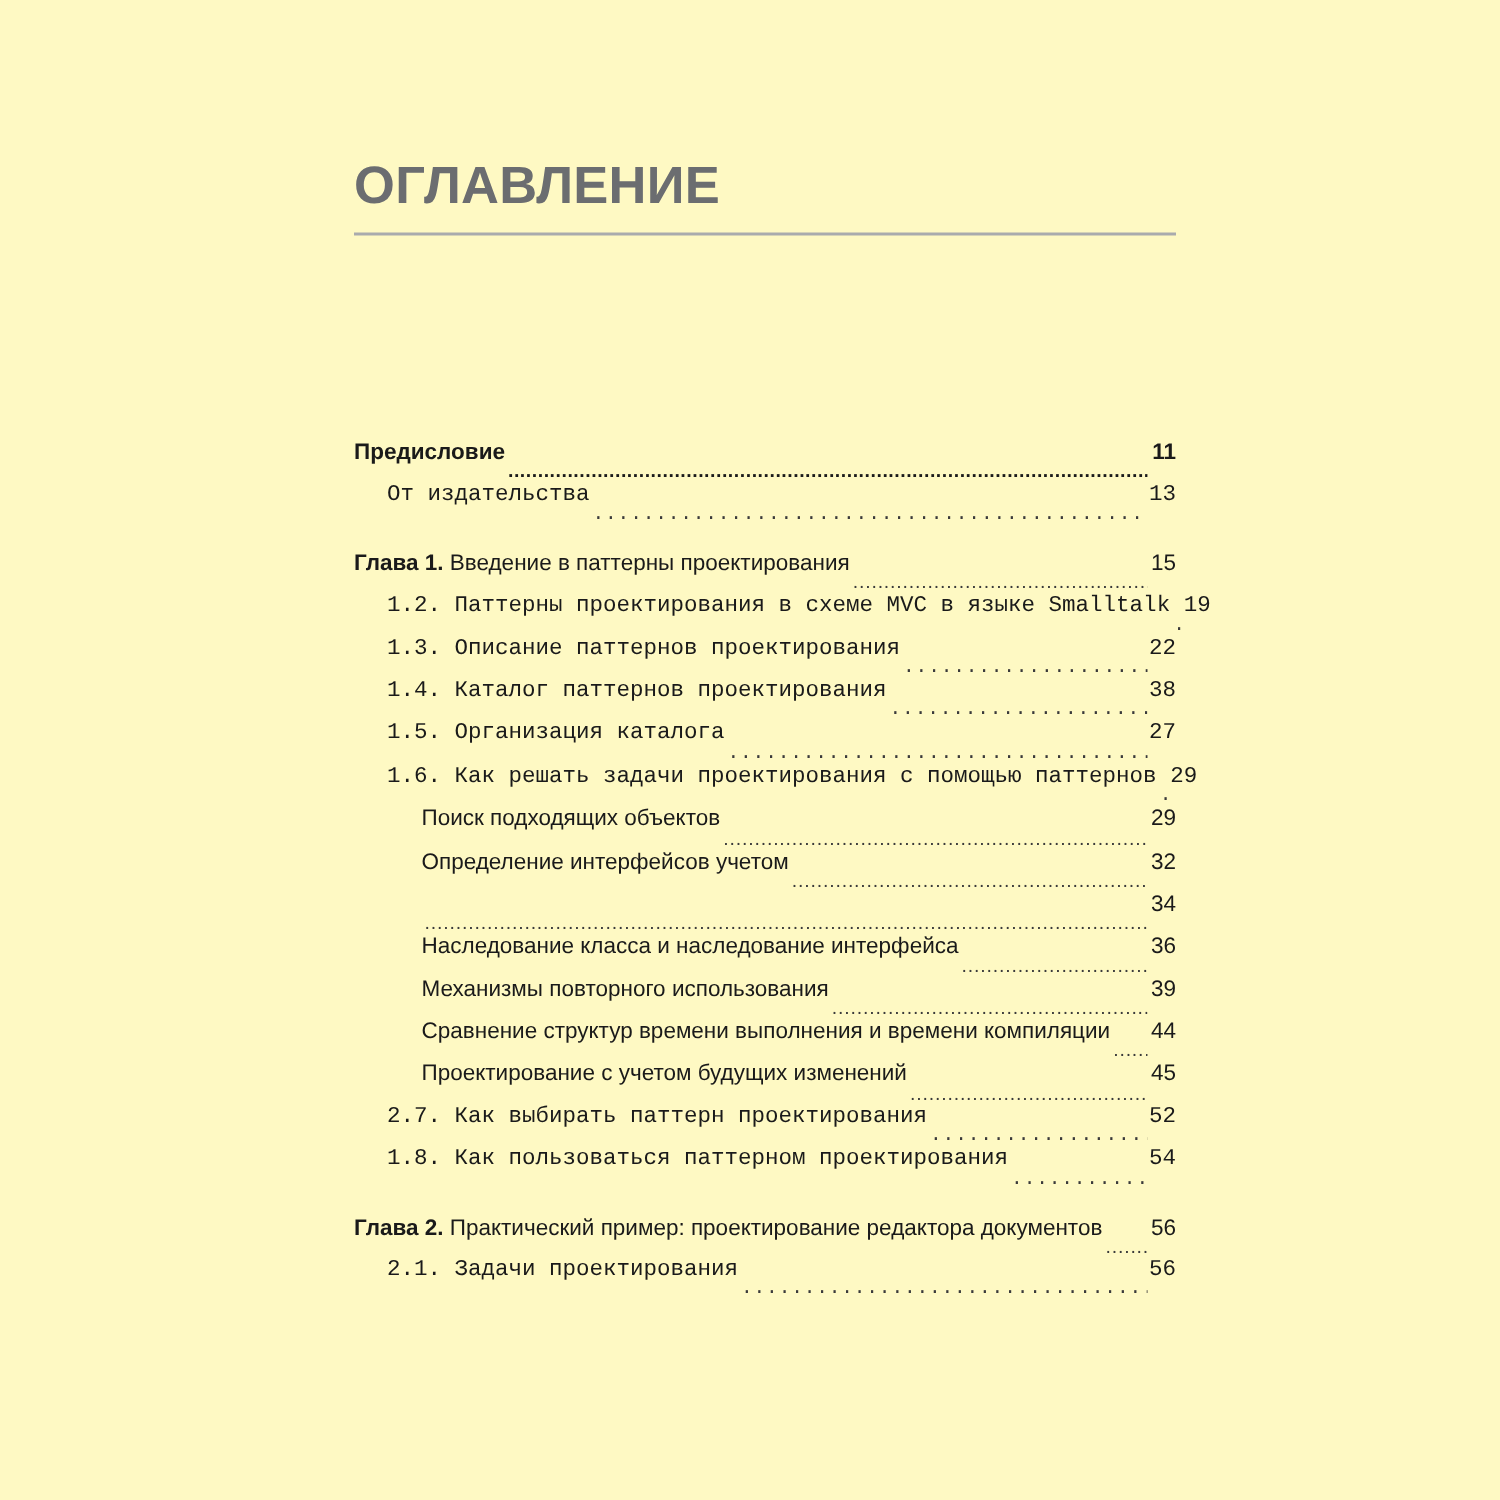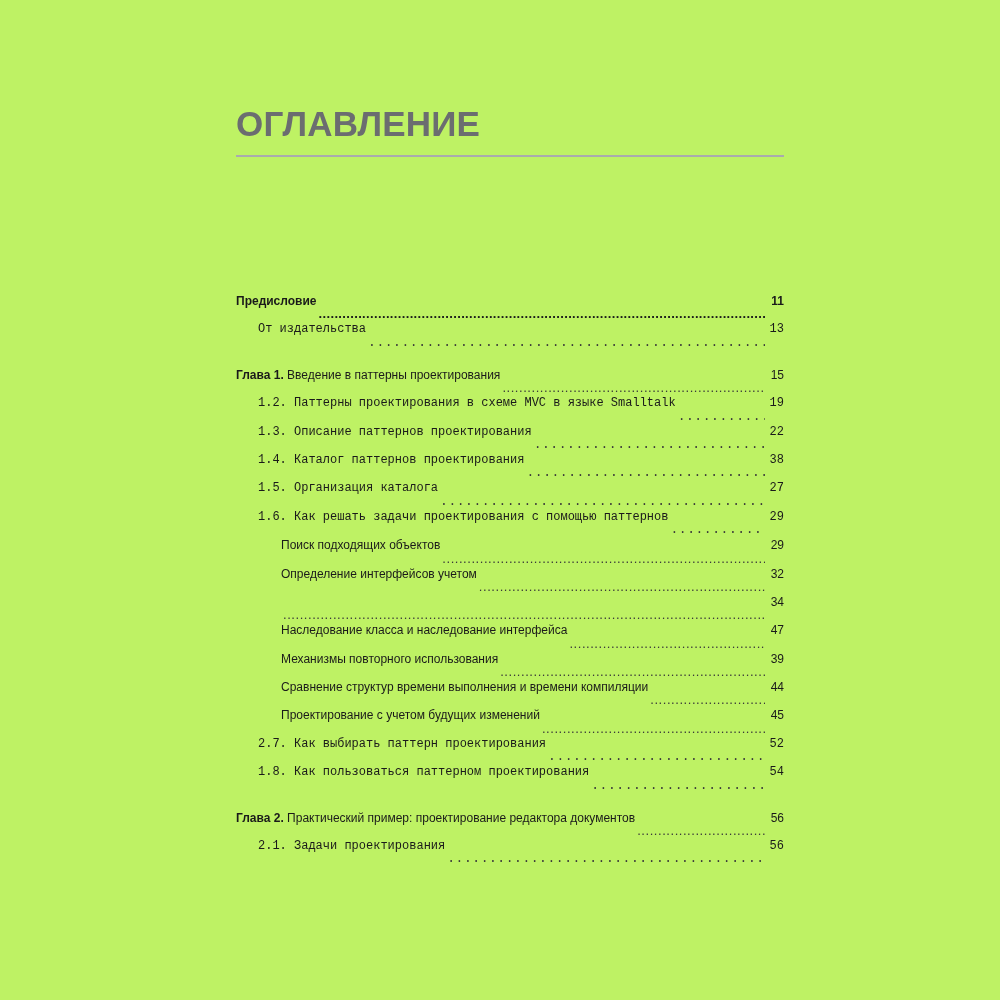--- a/index.html
+++ b/index.html
@@ -14,21 +14,21 @@
     overflow: hidden;
     font-family: "Liberation Sans", "DejaVu Sans", sans-serif;
     color: #1a1a1a;
     -webkit-font-smoothing: antialiased;
   }
 
   .page {
     position: relative;
     width: 1000px;
     height: 1000px;
-    background: #bef264;
+    background: #fef9c3;
     box-sizing: border-box;
   }
 
   
   .toc-header {
     position: absolute;
     left: 236px;
     top: 104px;
     width: 548px;
   }
@@ -58,21 +58,21 @@
     margin: 0;
     padding: 0;
     list-style: none;
   }
 
   .toc-row {
     display: flex;
     align-items: baseline;
     width: 548px;
     box-sizing: border-box;
-    font-size: 12px;
+    font-size: 15px;
     line-height: 19px;
     height: 28.4px;
   }
 
   .toc-row .entry-title {
     white-space: nowrap;
     flex: 0 0 auto;
   }
 
   .toc-row .leader {
@@ -182,21 +182,21 @@
         <span class="leader"></span>
         <span class="page-num">32</span>
       </li>
       <li class="toc-row level-3">
         <span class="leader"></span>
         <span class="page-num">34</span>
       </li>
       <li class="toc-row level-3">
         <span class="entry-title">Наследование класса и наследование интерфейса</span>
         <span class="leader"></span>
-        <span class="page-num">47</span>
+        <span class="page-num">36</span>
       </li>
       <li class="toc-row level-3">
         <span class="entry-title">Механизмы повторного использования</span>
         <span class="leader"></span>
         <span class="page-num">39</span>
       </li>
       <li class="toc-row level-3">
         <span class="entry-title">Сравнение структур времени выполнения и времени компиляции</span>
         <span class="leader"></span>
         <span class="page-num">44</span>

